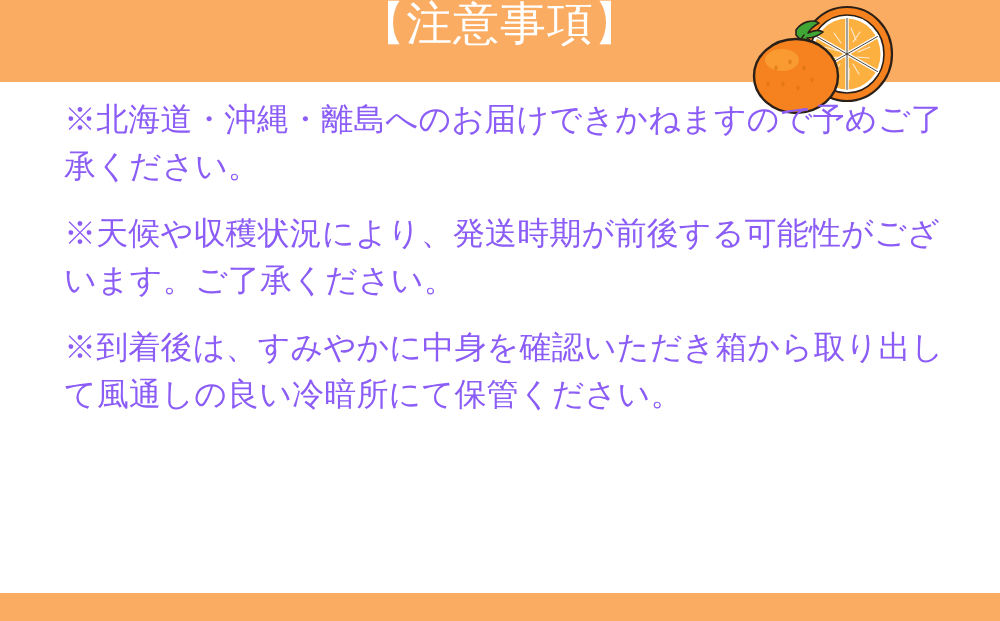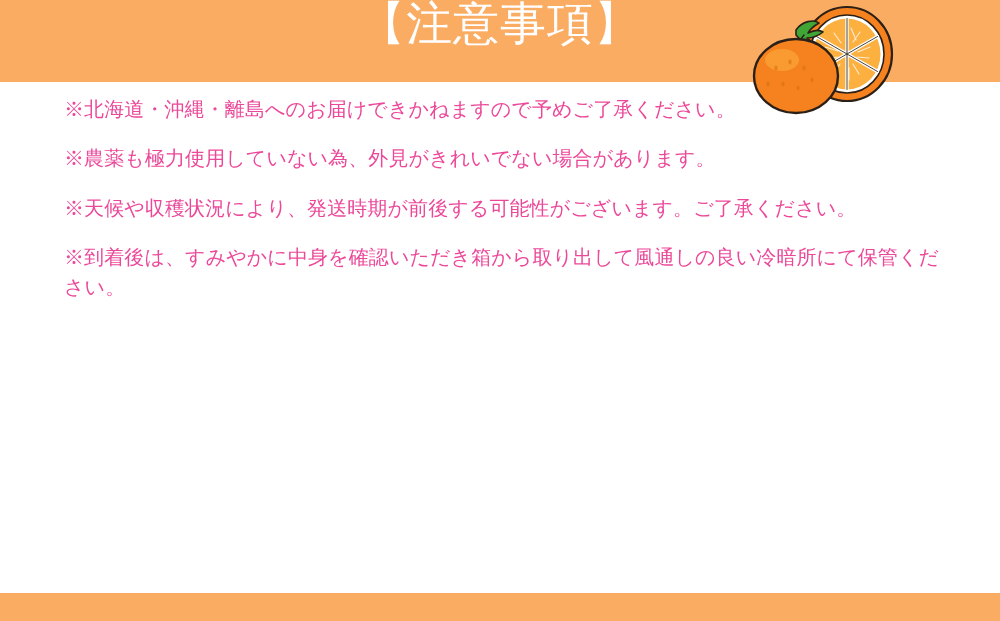--- a/index.html
+++ b/index.html
@@ -69,27 +69,26 @@
 
   
   .body-text {
     position: absolute;
     left: 64px;
     top: 96px;
     width: 880px;
   }
 
   .note-line {
-    color: #ec4899;
-    font-size: 20px;
+    color: #8b5cf6;
+    font-size: 32px;
     line-height: 1.47;
     letter-spacing: 0.005em;
     margin: 0 0 20px 0;
     text-indent: 0;
-    font-family: Liberation Mono, monospace;
   }
   .note-line:last-child {
     margin-bottom: 0;
   }
 
   
   .footer-bar {
     position: absolute;
     left: 0;
     bottom: 0;
@@ -168,20 +167,19 @@
           <ellipse cx="46" cy="86" rx="1.7" ry="2.4"></ellipse>
           <ellipse cx="60" cy="78" rx="1.7" ry="2.4"></ellipse>
           <ellipse cx="16" cy="82" rx="1.7" ry="2.4"></ellipse>
         </g>
       </g>
     </svg>
   </div>
 
   <div class="body-text">
     <p class="note-line">※北海道・沖縄・離島へのお届けできかねますので予めご了承ください。</p>
-    <p class="note-line">※農薬も極力使用していない為、外見がきれいでない場合があります。</p>
     <p class="note-line">※天候や収穫状況により、発送時期が前後する可能性がございます。ご了承ください。</p>
     <p class="note-line">※到着後は、すみやかに中身を確認いただき箱から取り出して風通しの良い冷暗所にて保管ください。</p>
   </div>
 
   <div class="footer-bar"></div>
 
 </div>
 
 </body></html>

